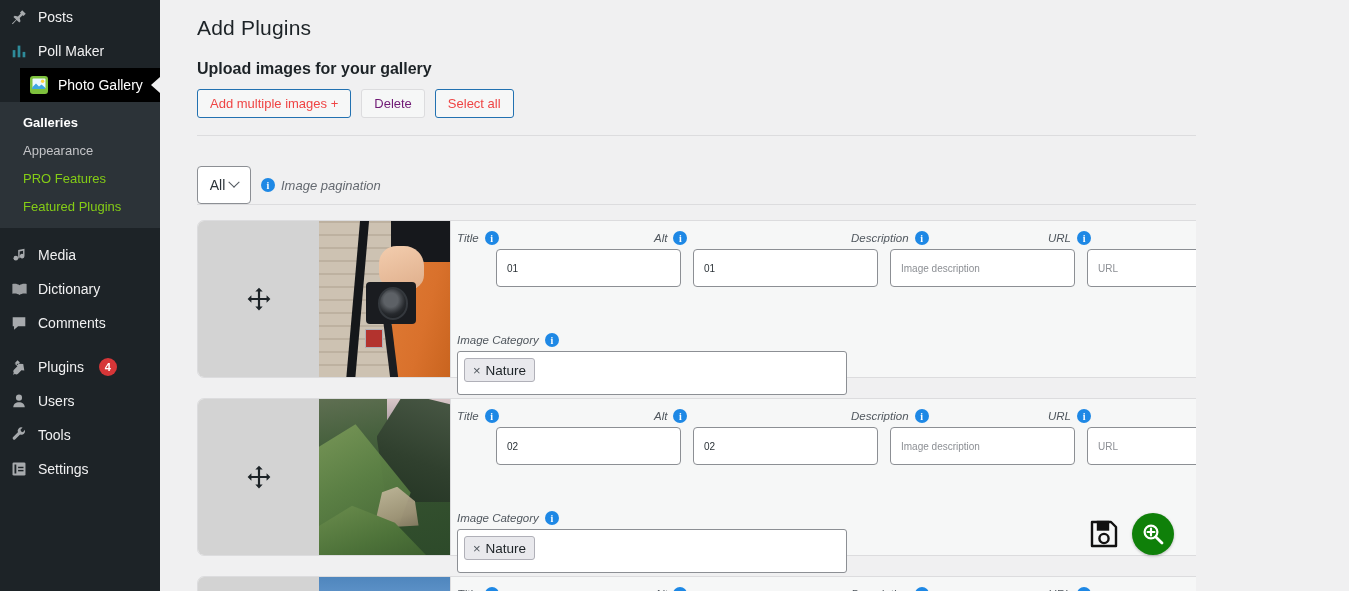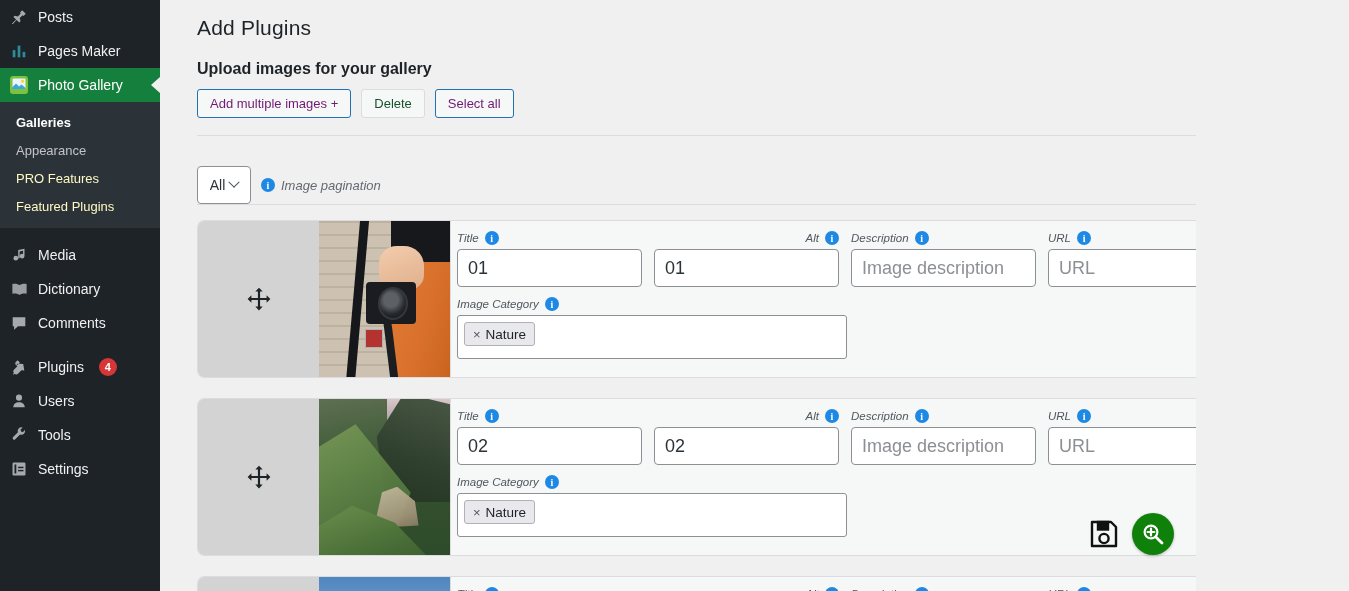--- a/index.html
+++ b/index.html
@@ -18,46 +18,46 @@
     padding-top: 0; position: relative; overflow: hidden;
   }
   .menu-item {
     display: flex; align-items: center; gap: 9px;
     height: 34px; padding: 0 0 0 9px;
     font-size: 14px; color: #f0f0f1; line-height: 1;
     position: relative; white-space: nowrap;
   }
   .menu-item .mi-label { font-size: 14px; }
   .menu-item.current {
-    background: #15803d; color: #fff; font-weight: 600;
+    background: #000000; color: #fff; font-weight: 600; margin-left: 20px;
   }
   .menu-item.current .mi-label { font-weight: 400; }
   .menu-arrow {
     position: absolute; right: -1px; top: 50%;
     transform: translateY(-50%);
     width: 0; height: 0;
     border-top: 9px solid transparent;
     border-bottom: 9px solid transparent;
     border-right: 10px solid #f0f0f1;
   }
   .mi-icon {
     width: 20px; height: 20px; flex: 0 0 20px;
     display: flex; align-items: center; justify-content: center;
     color: #a7aaad;
   }
   .mi-icon svg { display: block; }
   .menu-item.current .mi-icon { color: #fff; }
 
-  .submenu { background: #2c3338; padding: 6px 0 8px 4px; }
+  .submenu { background: #2c3338; padding: 6px 0 8px 11px; }
   .submenu-item {
     height: 28px; display: flex; align-items: center;
     padding-left: 12px; font-size: 13px; color: #c3c4c7;
   }
   .submenu-item.active { color: #fff; font-weight: 700; }
-  .submenu-item.promo { color: #fef9c3; }
+  .submenu-item.promo { color: #84cc16; }
 
   .menu-gap { height: 10px; }
 
   .badge-count {
     display: inline-flex; align-items: center; justify-content: center;
     min-width: 18px; height: 18px; padding: 0 5px;
     border-radius: 9px; background: #d63638; color: #fff;
     font-size: 11px; font-weight: 700; margin-left: 6px;
   }
 
@@ -73,26 +73,26 @@
     line-height: 1.3; margin-bottom: 19px; letter-spacing: .2px;
   }
   .section-title {
     font-size: 16px; font-weight: 700; color: #1d2327;
     margin-bottom: 11px;
   }
   .btn-row { display: flex; gap: 10px; align-items: center; }
   .btn {
     height: 29px; padding: 0 12px;
     border: 1px solid #2271b1; border-radius: 3px;
-    background: #f6f7f7; color: #701a75;
+    background: #f6f7f7; color: #ef4444;
     font-size: 13px; font-family: inherit; line-height: 27px;
     cursor: pointer; white-space: nowrap;
   }
   .btn.disabled {
-    border-color: #dcdcde; color: #14532d; background: #f6f7f7;
+    border-color: #dcdcde; color: #701a75; background: #f6f7f7;
     cursor: default;
   }
 
   .hr {
     height: 1px; background: #dcdcde;
     width: 1118px; margin: 17px 0 0 0;
   }
 
   
   .filter-bar {
@@ -230,41 +230,41 @@
   }
 
   
   .ph-sky {
     background: linear-gradient(180deg, #4f86bd 0%, #7cace0 35%, #c9dcee 70%, #eef3f8 100%);
   }
 
   
   .fields {
     flex: 1 1 auto; padding: 10px 0 0 6px;
-    display: flex; flex-direction: column;
+    display: flex; flex-direction: column; gap: 36px;
   }
   .field-line { display: flex; gap: 12px; }
   .field {
     display: flex; flex-direction: column;
   }
   .field.title-f { width: 185px; }
-  .field.alt-f { width: 185px; align-items: flex-end; }
+  .field.alt-f { width: 185px; }
   .field.desc-f { width: 185px; }
   .field.url-f { width: 188px; }
   .field.cat-f { width: 390px; margin-top: 10px; }
   .f-label {
     display: flex; align-items: center; gap: 6px;
     font-size: 11.5px; font-style: italic; color: #50575e;
     margin-bottom: 4px; white-space: nowrap;
   }
   .f-input {
     height: 38px; border: 1px solid #8c8f94; border-radius: 4px;
-    background: #fff; font-size: 18px; color: #2c3338;
+    background: #fff; font-size: 10px; color: #2c3338;
     padding: 17px 10px; font-family: inherit; width: 100%;
-    display: flex; align-items: center;
+    display: flex; align-items: center; margin-left: 39px;
   }
   .f-input.placeholder { color: #8c8f94; }
   .tags-box {
     min-height: 44px; border: 1px solid #8c8f94; border-radius: 3px;
     background: #fff; padding: 6px 6px; display: flex; flex-wrap: wrap; gap: 5px;
     width: 100%;
   }
   .tag {
     display: inline-flex; align-items: center; gap: 5px;
     height: 24px; padding: 0 8px;
@@ -314,21 +314,21 @@
 
 
     <div class="menu-item">
       <span class="mi-icon">
         <svg width="18" height="18" viewBox="0 0 20 20">
             <rect x="3" y="9" width="3" height="8" fill="#2e8b9a"></rect>
             <rect x="8.5" y="4" width="3" height="13" fill="#2e8b9a"></rect>
             <rect x="14" y="11" width="3" height="6" fill="#2e8b9a"></rect>
           </svg>
       </span>
-      <span class="mi-label">Pages Maker</span>
+      <span class="mi-label">Poll Maker</span>
     </div>
 
     <div class="menu-item current">
       <span class="mi-icon">
         <svg width="20" height="20" viewBox="0 0 20 20">
             <rect x="1" y="1" width="18" height="18" rx="3" fill="#7ec13d"></rect>
             <rect x="3.5" y="3.5" width="13" height="10" rx="1" fill="#eaf6ff"></rect>
             <path d="M3.5 12 7 8.5l3 3 2.5-2 3.5 3v1.5h-13z" fill="#3da5e0"></path>
             <circle cx="13.6" cy="6.2" r="1.7" fill="#ffd33d"></circle>
           </svg>

